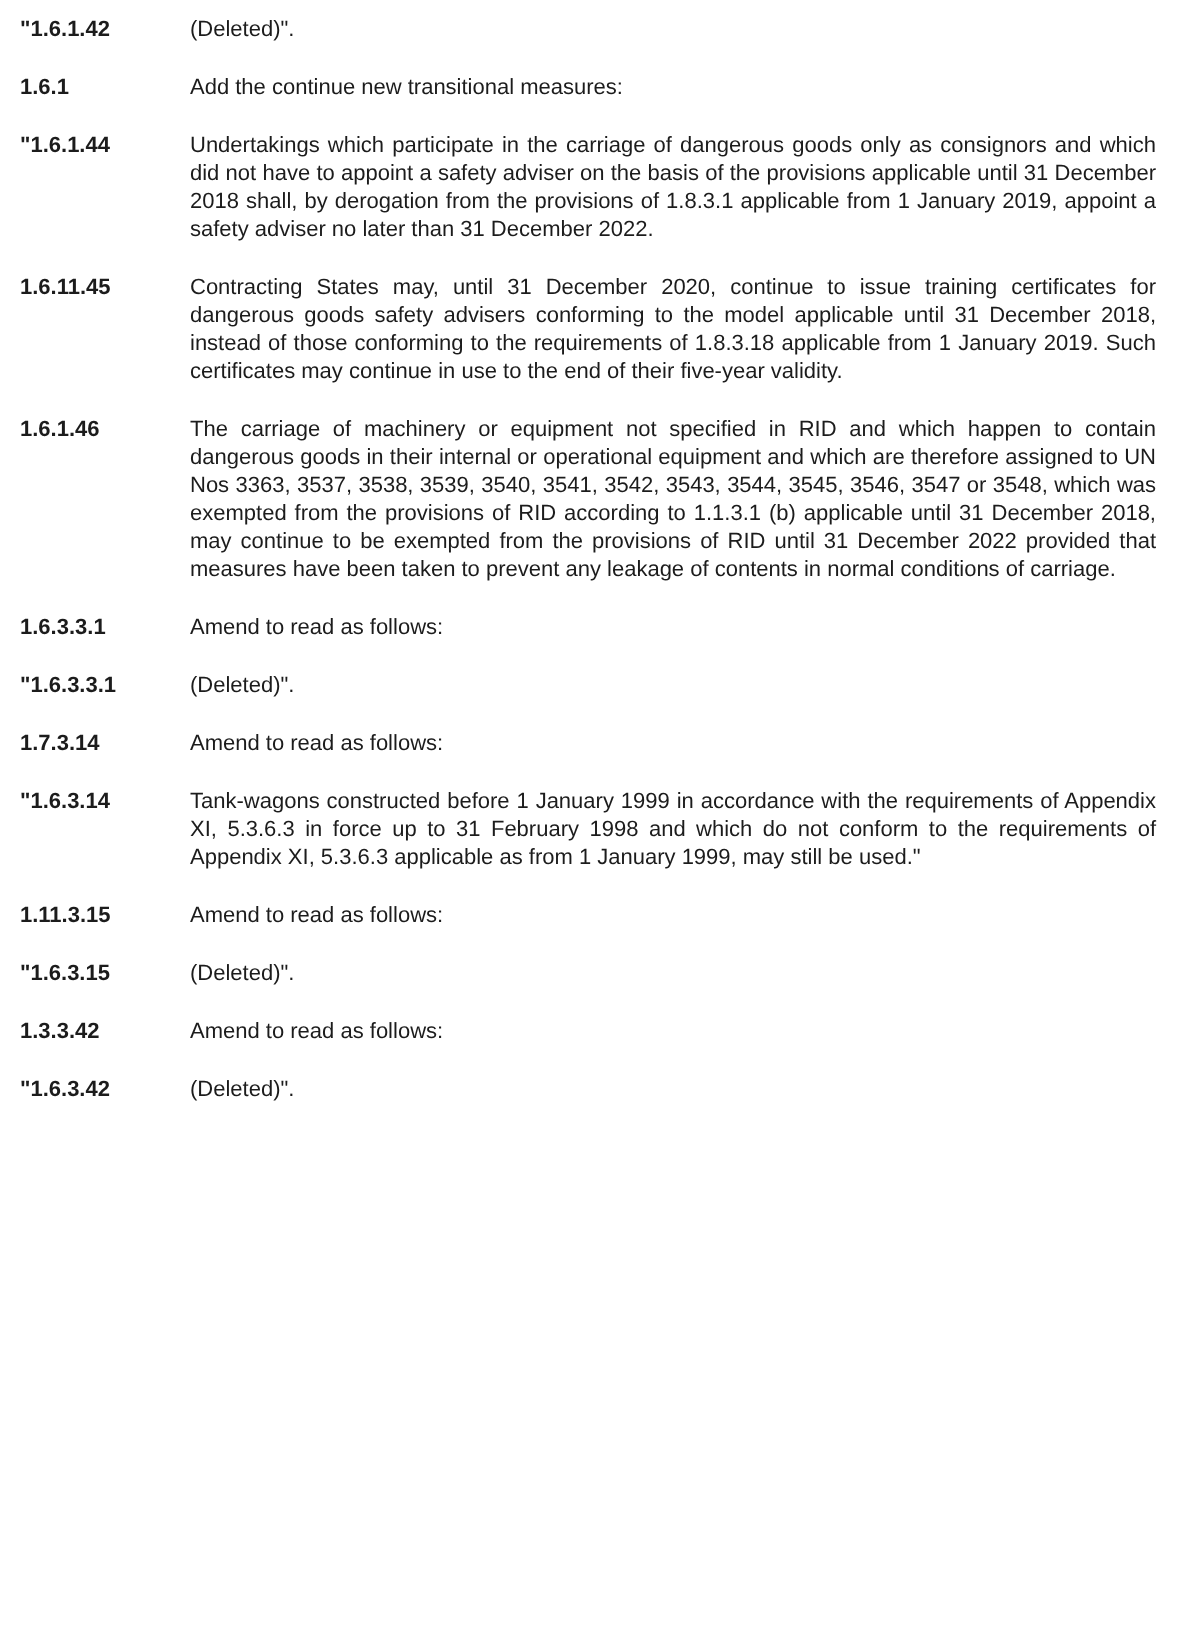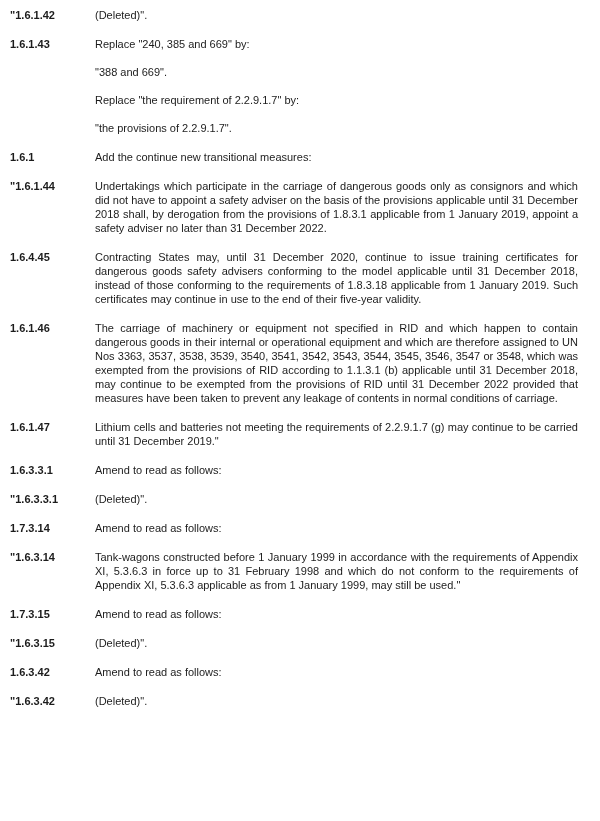--- a/index.html
+++ b/index.html
@@ -49,64 +49,49 @@
 
 <div class="page">
 
   <div class="entry">
     <div class="num">"1.6.1.42</div>
     <div class="body">
       <p>(Deleted)".</p>
     </div>
   </div>
 
-  <div class="entry">
-    <div class="num">1.6.1.43</div>
-    <div class="body">
-      <p>Replace "240, 385 and 669" by:</p>
-      <p>"388 and 669".</p>
-      <p>Replace "the requirement of 2.2.9.1.7" by:</p>
-      <p>"the provisions of 2.2.9.1.7".</p>
-    </div>
-  </div>
 
   <div class="entry">
     <div class="num">1.6.1</div>
     <div class="body">
       <p>Add the continue new transitional measures:</p>
     </div>
   </div>
 
   <div class="entry">
     <div class="num">"1.6.1.44</div>
     <div class="body">
       <p>Undertakings which participate in the carriage of dangerous goods only as consignors and which did not have to appoint a safety adviser on the basis of the provisions applicable until 31 December 2018 shall, by derogation from the provisions of 1.8.3.1 applicable from 1 January 2019, appoint a safety adviser no later than 31 December 2022.</p>
     </div>
   </div>
 
   <div class="entry">
-    <div class="num">1.6.4.45</div>
+    <div class="num">1.6.11.45</div>
     <div class="body">
       <p>Contracting States may, until 31 December 2020, continue to issue training certificates for dangerous goods safety advisers conforming to the model applicable until 31 December 2018, instead of those conforming to the requirements of 1.8.3.18 applicable from 1 January 2019. Such certificates may continue in use to the end of their five-year validity.</p>
     </div>
   </div>
 
   <div class="entry">
     <div class="num">1.6.1.46</div>
     <div class="body">
       <p>The carriage of machinery or equipment not specified in RID and which happen to contain dangerous goods in their internal or operational equipment and which are therefore assigned to UN Nos 3363, 3537, 3538, 3539, 3540, 3541, 3542, 3543, 3544, 3545, 3546, 3547 or 3548, which was exempted from the provisions of RID according to 1.1.3.1 (b) applicable until 31 December 2018, may continue to be exempted from the provisions of RID until 31 December 2022 provided that measures have been taken to prevent any leakage of contents in normal conditions of carriage.</p>
     </div>
   </div>
 
-  <div class="entry">
-    <div class="num">1.6.1.47</div>
-    <div class="body">
-      <p>Lithium cells and batteries not meeting the requirements of 2.2.9.1.7 (g) may continue to be carried until 31 December 2019."</p>
-    </div>
-  </div>
 
   <div class="entry">
     <div class="num">1.6.3.3.1</div>
     <div class="body">
       <p>Amend to read as follows:</p>
     </div>
   </div>
 
   <div class="entry">
     <div class="num">"1.6.3.3.1</div>
@@ -123,35 +108,35 @@
   </div>
 
   <div class="entry">
     <div class="num">"1.6.3.14</div>
     <div class="body">
       <p>Tank-wagons constructed before 1 January 1999 in accordance with the requirements of Appendix XI, 5.3.6.3 in force up to 31 February 1998 and which do not conform to the requirements of Appendix XI, 5.3.6.3 applicable as from 1 January 1999, may still be used."</p>
     </div>
   </div>
 
   <div class="entry">
-    <div class="num">1.7.3.15</div>
+    <div class="num">1.11.3.15</div>
     <div class="body">
       <p>Amend to read as follows:</p>
     </div>
   </div>
 
   <div class="entry">
     <div class="num">"1.6.3.15</div>
     <div class="body">
       <p>(Deleted)".</p>
     </div>
   </div>
 
   <div class="entry">
-    <div class="num">1.6.3.42</div>
+    <div class="num">1.3.3.42</div>
     <div class="body">
       <p>Amend to read as follows:</p>
     </div>
   </div>
 
   <div class="entry">
     <div class="num">"1.6.3.42</div>
     <div class="body">
       <p>(Deleted)".</p>
     </div>

